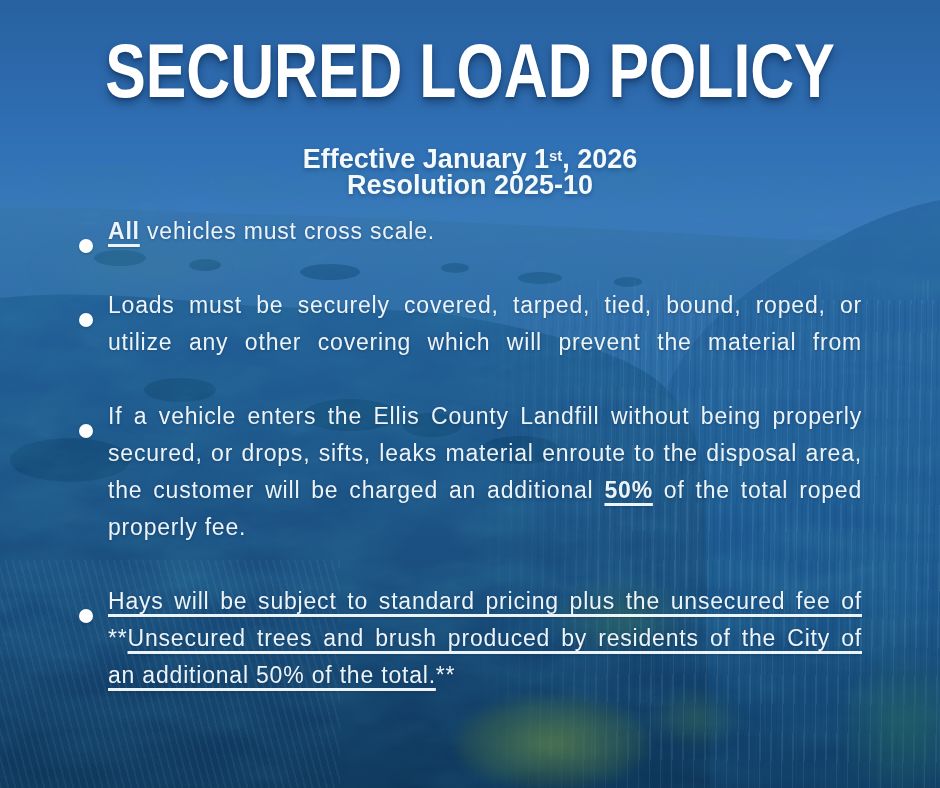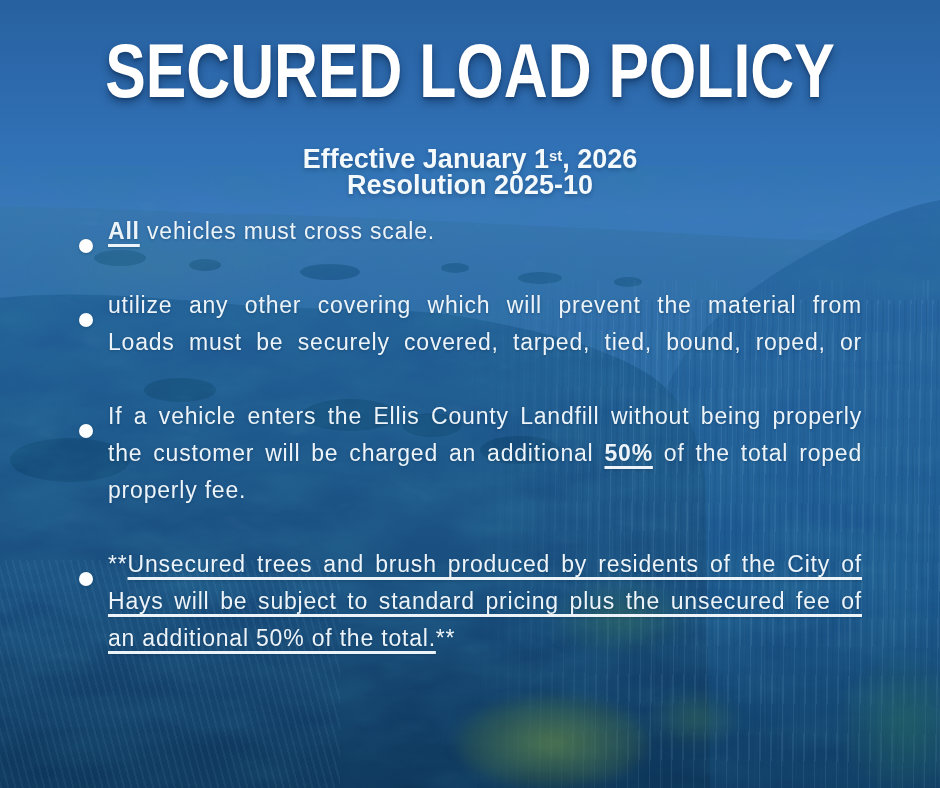--- a/index.html
+++ b/index.html
@@ -148,34 +148,35 @@
   <div class="bullets">
       <div class="bullet">
         <span class="dot"></span>
         <div class="btext">
           <div class="line"><span class="b u">All</span><span> vehicles must cross scale.</span></div>
         </div>
       </div>
       <div class="bullet">
         <span class="dot"></span>
         <div class="btext">
+          <div class="line just"><span>Loads must be securely covered, tarped, tied, bound, roped, or</span></div>
           <div class="line just"><span>utilize any other covering which will prevent the material from</span></div>
-          <div class="line just"><span>Loads must be securely covered, tarped, tied, bound, roped, or</span></div>
         </div>
       </div>
       <div class="bullet">
         <span class="dot"></span>
         <div class="btext">
           <div class="line just"><span>If a vehicle enters the Ellis County Landfill without being properly</span></div>
+          <div class="line just"><span>secured, or drops, sifts, leaks material enroute to the disposal area,</span></div>
           <div class="line just"><span>the customer will be charged an additional </span><span class="b u">50%</span><span> of the total roped</span></div>
           <div class="line"><span>properly fee.</span></div>
         </div>
       </div>
       <div class="bullet">
         <span class="dot"></span>
         <div class="btext">
+          <div class="line just"><span class="u">Hays will be subject to standard pricing plus the unsecured fee of</span></div>
           <div class="line just"><span>**</span><span class="u">Unsecured trees and brush produced by residents of the City of</span></div>
-          <div class="line just"><span class="u">Hays will be subject to standard pricing plus the unsecured fee of</span></div>
           <div class="line"><span class="u">an additional 50% of the total.</span><span>**</span></div>
         </div>
       </div>
     </div>
 </div>
 
 </body></html>

